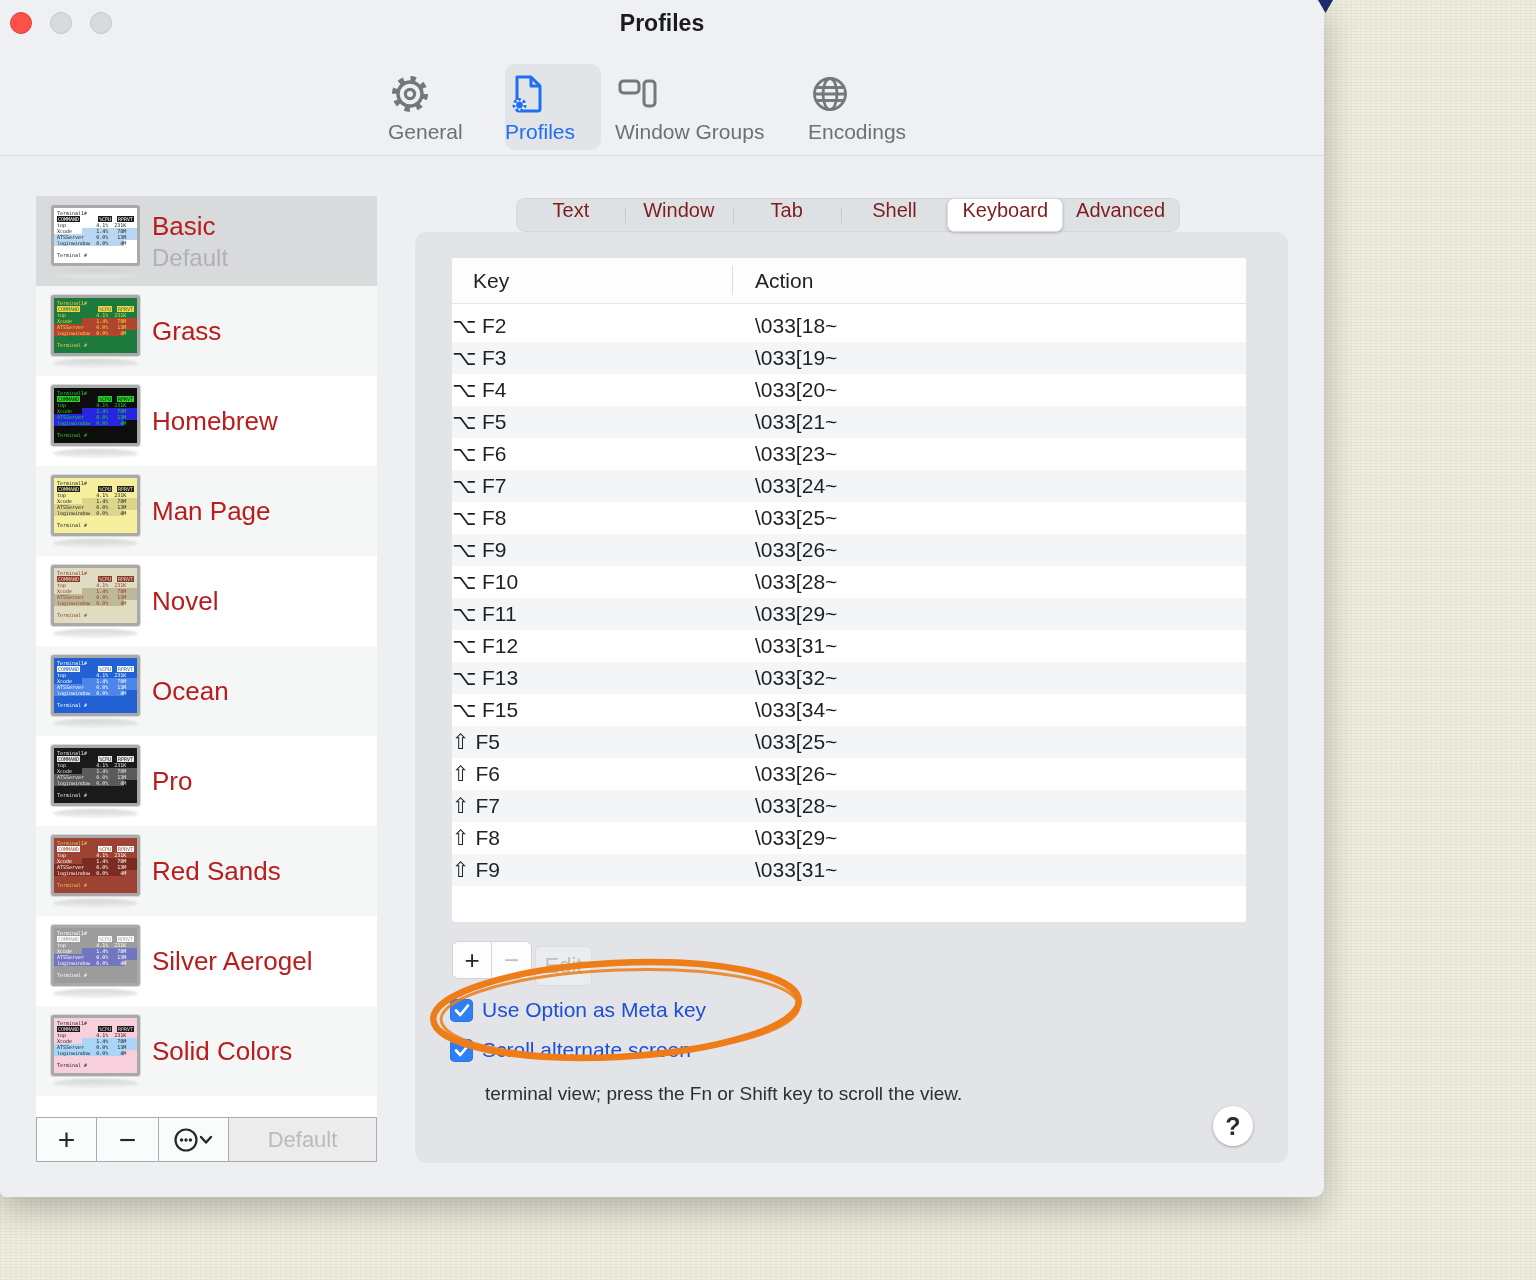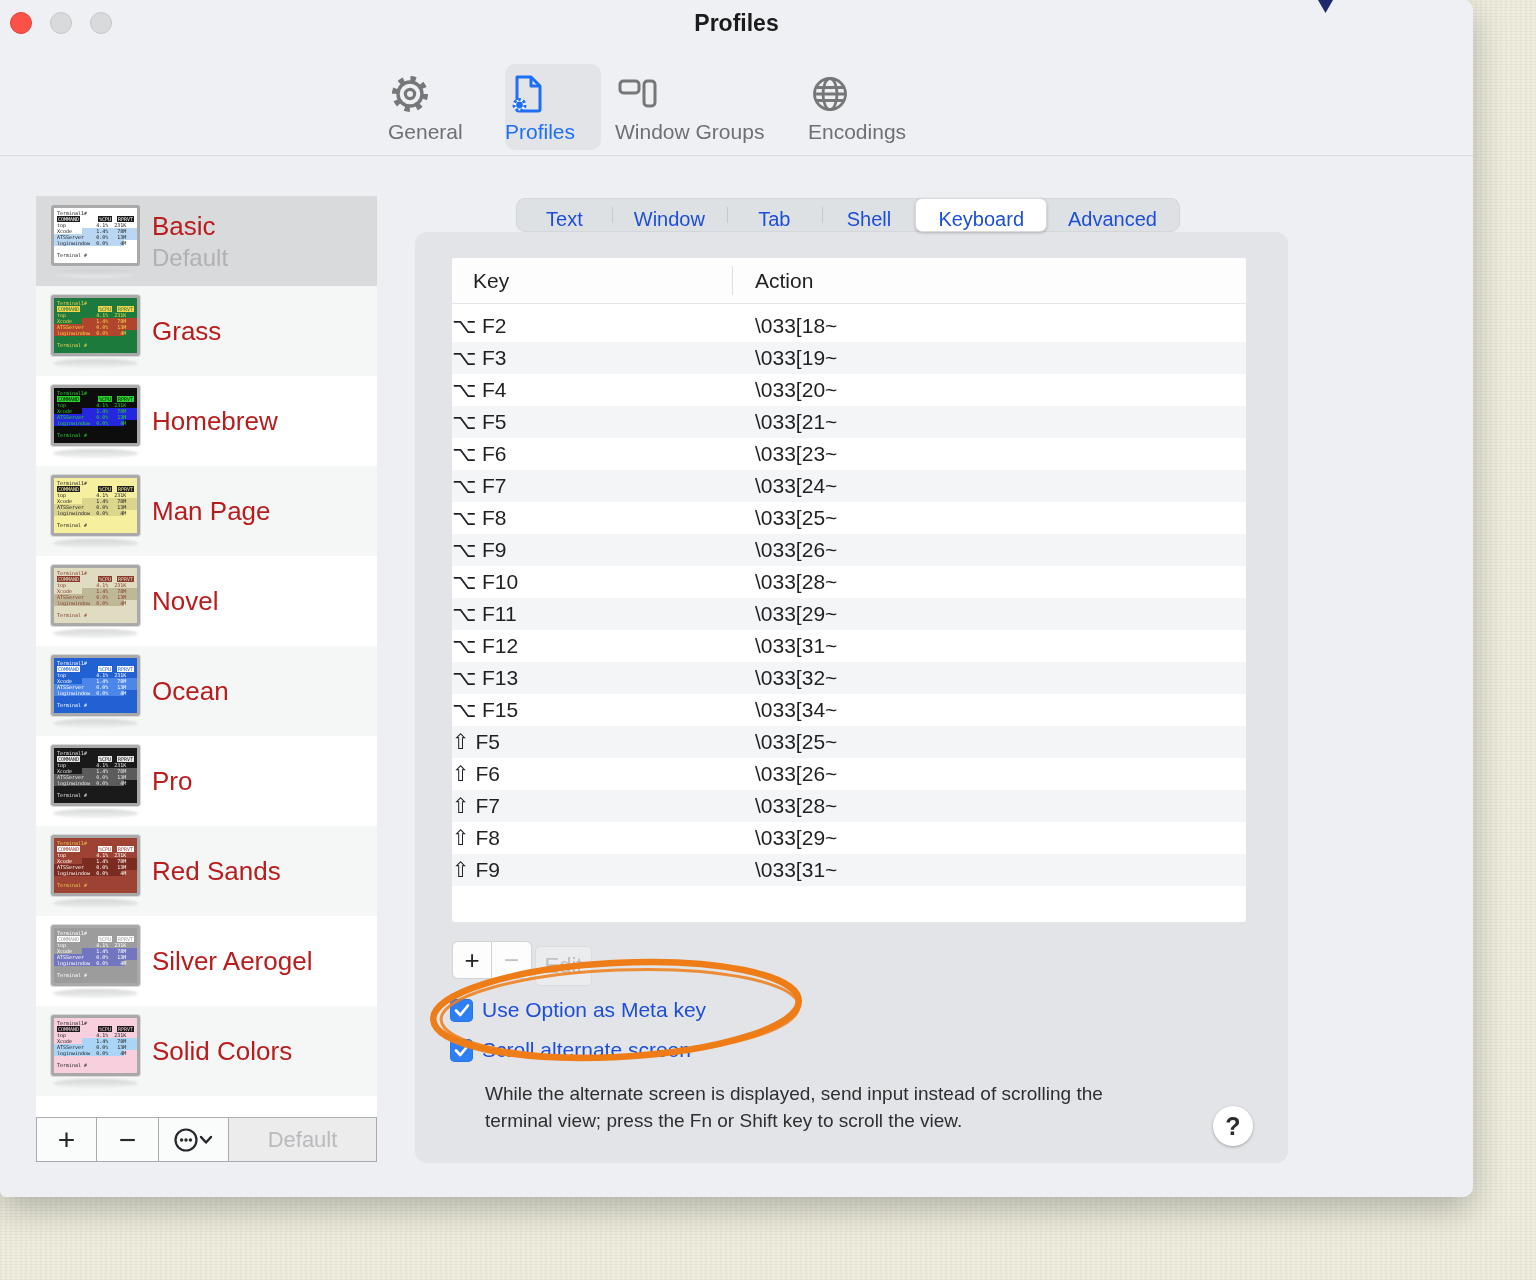--- a/index.html
+++ b/index.html
@@ -9,21 +9,21 @@
     background-color:#efeee0;
     background-image:
       repeating-linear-gradient(0deg, rgba(161,158,122,.10) 0 1px, transparent 1px 3px),
       repeating-linear-gradient(90deg, rgba(161,158,122,.06) 0 2px, transparent 2px 5px);
     position:relative;
     color:#1f2022;
   }
 
   
   .window{
-    position:absolute; left:0; top:0; width:1473px; height:1197px;
+    position:absolute; left:0; top:0; width:1324px; height:1197px;
     background:#edeff2; border-radius:0 10px 10px 6px;
     box-shadow:0 12px 34px rgba(0,0,0,.25);
   }
   .titlebar-zone{ position:absolute; left:0; top:0; width:100%; height:156px;
     border-bottom:1px solid #d8d9db; border-radius:0 10px 0 0; background:#eef0f3;}
   .traffic{ position:absolute; top:12px; width:22px; height:22px; border-radius:50%; }
   .tl-close{ left:10px; background:#fb5148; border:1px solid #e14039; }
   .tl-min  { left:50px; background:#d8dadb; border:1px solid #c5c7c9; }
   .tl-zoom { left:90px; background:#d8dadb; border:1px solid #c5c7c9; }
   .win-title{ position:absolute; top:10px; left:0; width:100%; text-align:center;
@@ -85,22 +85,22 @@
   .pt-default{ flex:1; border-right:none; background:#ececec; color:#b9babd; font-size:22px; }
 
   
   .card{ position:absolute; left:415px; top:232px; width:873px; height:931px;
     background:#e2e4e7; border-radius:12px; }
 
   
   .tabbar{ position:absolute; left:516px; top:198px; height:34px; width:664px;
     background:#dee1e4; border:1px solid #d4d6d9; border-radius:9px;
     display:flex; align-items:stretch; }
-  .tab{ flex:1; display:flex; align-items:flex-end; justify-content:center;
-    font-size:20px; color:#1d4ed8; position:relative; white-space:nowrap; padding:0 22px; }
+  .tab{ flex:1; display:flex; align-items:flex-start; justify-content:center;
+    font-size:20px; color:#7f1d1d; position:relative; white-space:nowrap; padding:0 14px; }
   .tab + .tab::before{ content:''; position:absolute; left:0; top:8px; bottom:8px;
     width:1px; background:#c7c9cc; }
   .tab.selected{ background:#ffffff; border-radius:7px; margin:-1px;
     box-shadow:0 1px 3px rgba(0,0,0,.22); border:1px solid #d9dadc; }
   .tab.selected::before, .tab.selected + .tab::before{ display:none; }
 
   
   .ktable{ position:absolute; left:452px; top:258px; width:794px; height:664px;
     background:#ffffff; border-radius:3px; overflow:hidden; }
   .ktable-header{ height:46px; border-bottom:1px solid #e4e5e6; position:relative;
@@ -626,21 +626,20 @@
   <div class="chk-row chk-row-2">
     <div class="chk-box">
       <svg width="22" height="22" viewBox="0 0 22 22">
         <polyline points="5,11.5 9.3,16 17,6.5" stroke="#ffffff" stroke-width="2.7" fill="none" stroke-linecap="round" stroke-linejoin="round"></polyline>
       </svg>
     </div>
     <div class="chk-label">Scroll alternate screen</div>
   </div>
 
   <div class="desc">
-    <div>While the alternate screen is displayed, send input instead of scrolling the</div>
     <div>terminal view; press the Fn or Shift key to scroll the view.</div>
   </div>
 
   <div class="help-btn">?</div>
 
   <svg class="annotation" width="392" height="118" viewBox="0 0 392 118">
     <ellipse cx="192" cy="58" rx="183" ry="47" fill="none" stroke="#ee7c17" stroke-width="6.5" transform="rotate(-3 192 58)" stroke-linecap="round"></ellipse>
     <ellipse cx="196" cy="61" rx="179" ry="43" fill="none" stroke="#ee7c17" stroke-width="3" opacity="0.85" transform="rotate(-2.2 196 61)" stroke-linecap="round"></ellipse>
   </svg>
 </div>

